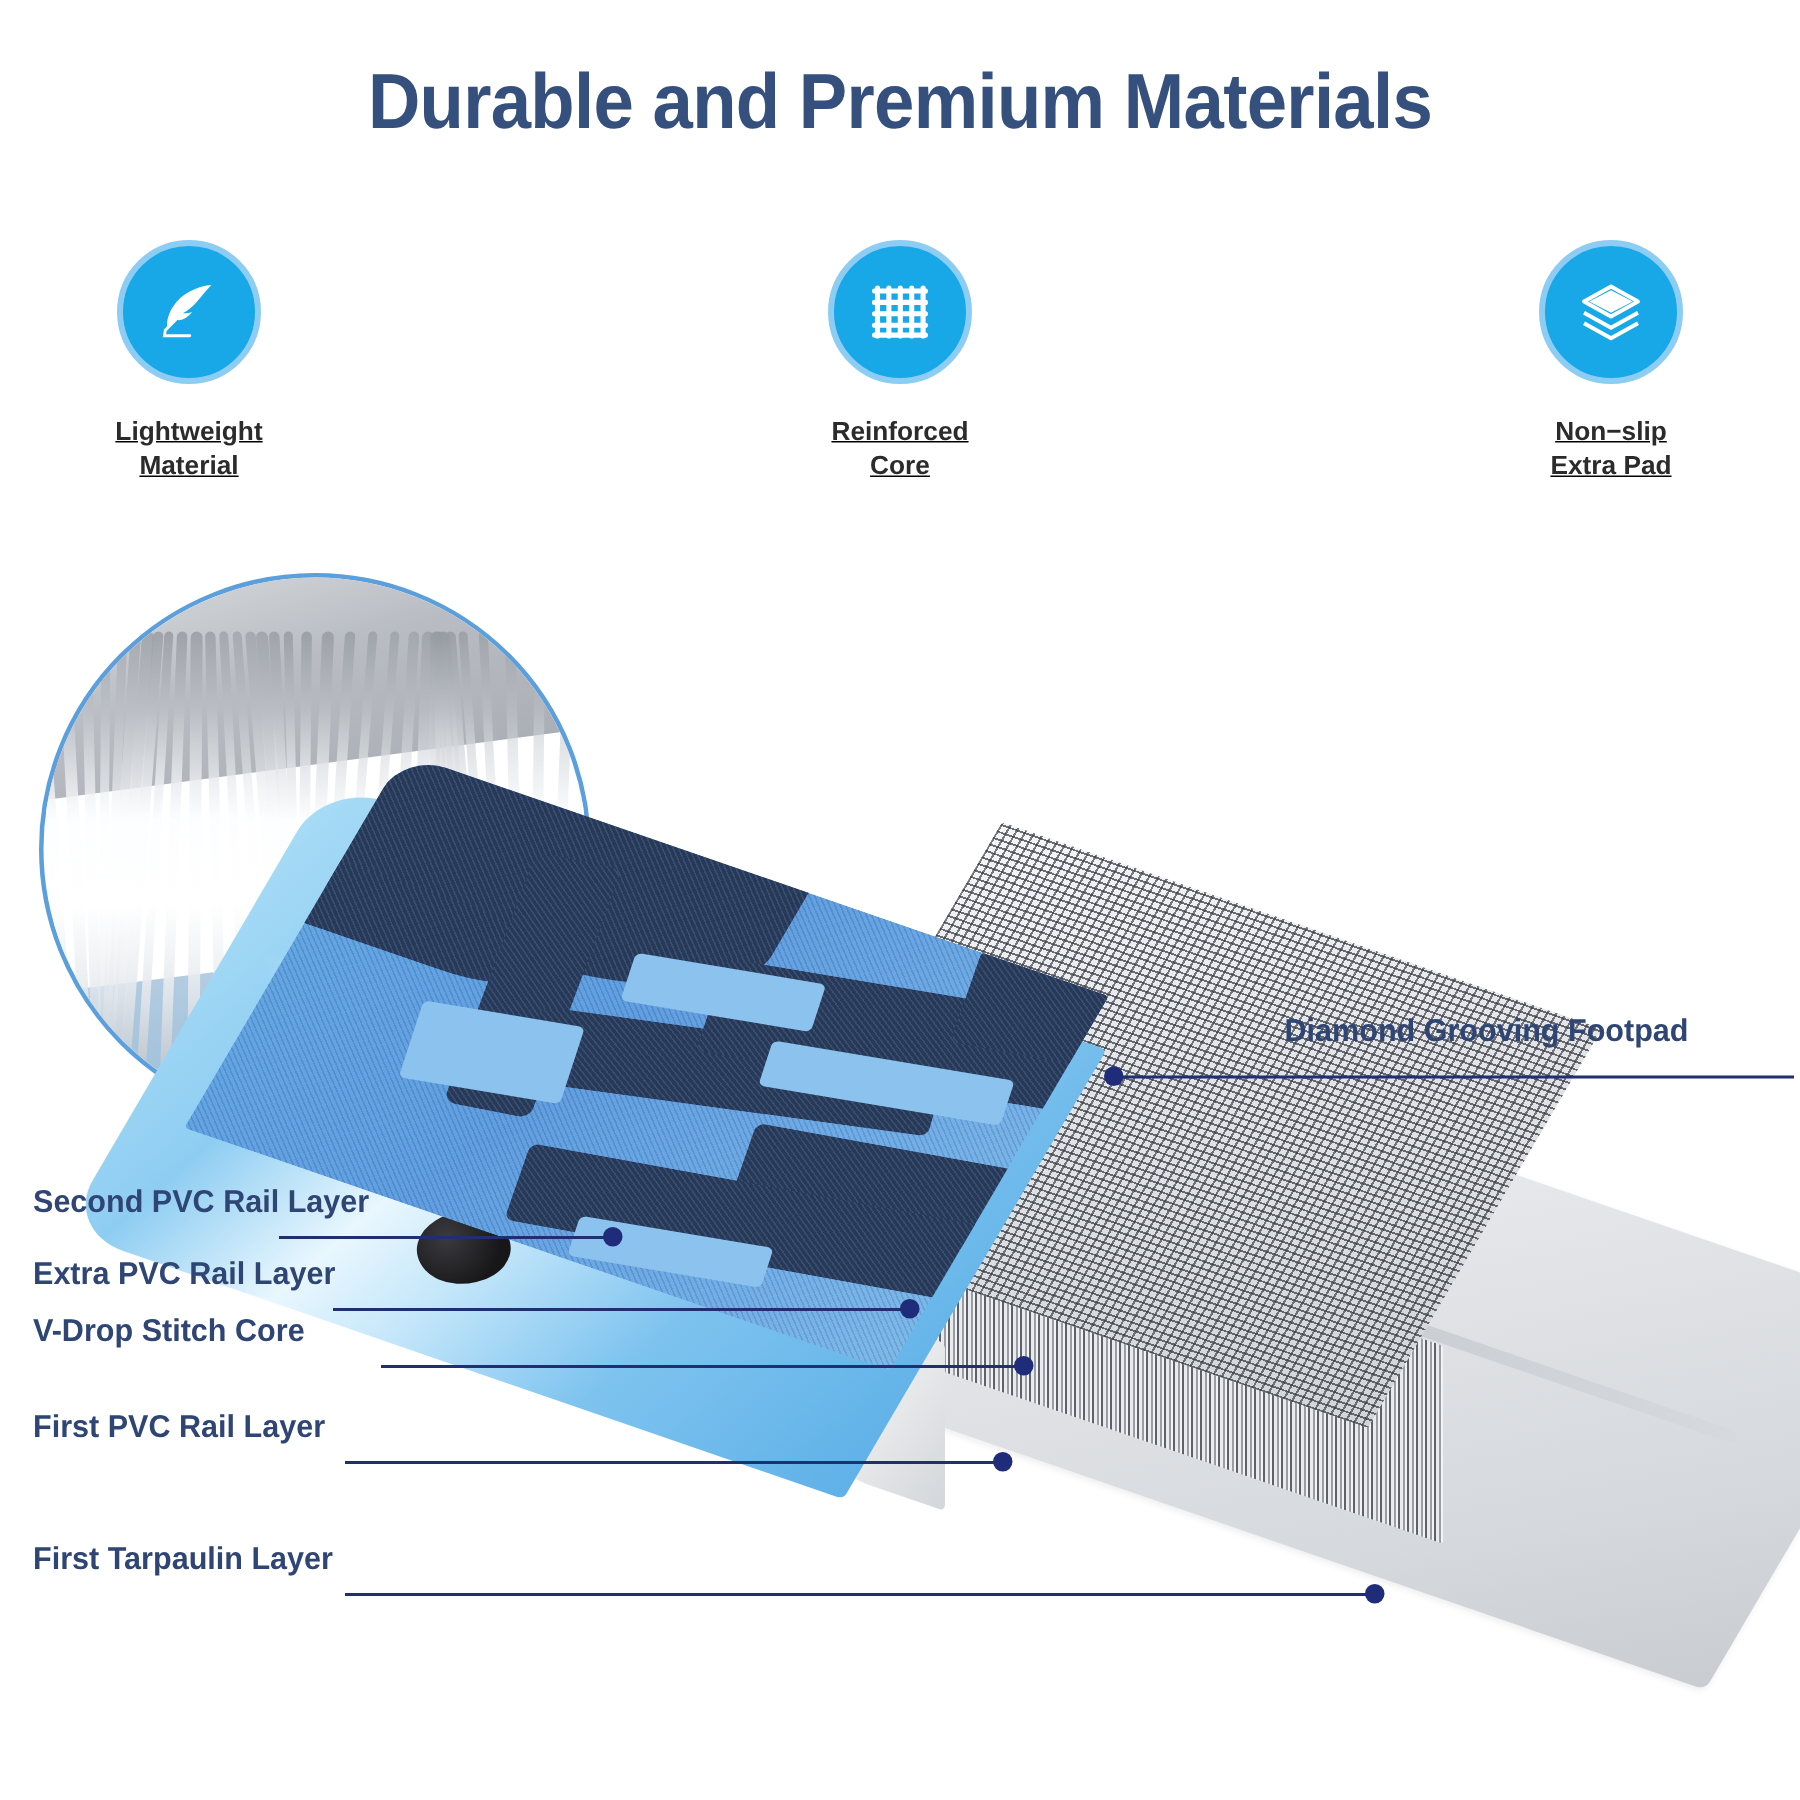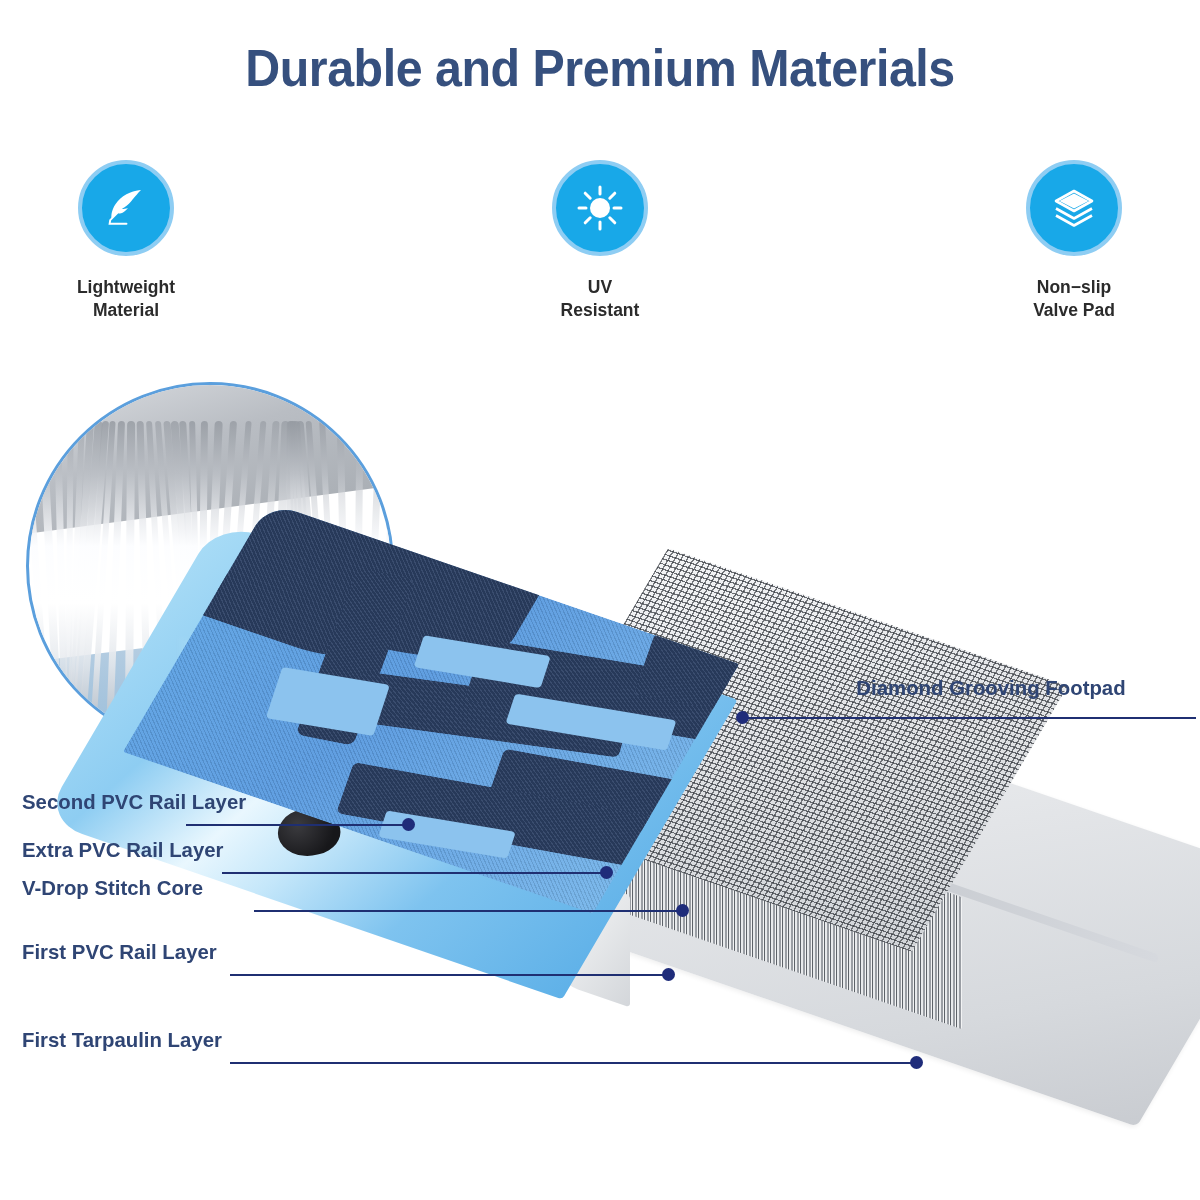--- a/index.html
+++ b/index.html
@@ -24,20 +24,21 @@
     transform:scaleX(0.93);
   }
 
   
   #features {
     position:absolute;
     top:160px; left:40px;
     width:1120px;
     display:flex;
     justify-content:space-between;
+    text-decoration:underline;
   }
   .feature { width:172px; display:flex; flex-direction:column; align-items:center; }
   .feature-circle {
     width:96px; height:96px; border-radius:50%;
     background:#18a8e8;
     border:4px solid #8ecdf3;
     display:flex; align-items:center; justify-content:center;
     box-shadow:0 0 0 0 rgba(0,0,0,0);
   }
   .feature-circle svg { display:block; }
@@ -231,54 +232,55 @@
         <path d="M44 11c-5 0-17 3.5-23.5 11.5C15 29 14 35.5 14.5 39.5l5.5-5.5c1 .5 3.5.8 6-0.6
                  C29 31.8 31 29 31 29s-3.4 1.2-6.2 0.8c3.2-1.6 6.6-4.2 9.2-7.3 3.6-4.3 8.4-10.1 10-11.5z" fill="#ffffff"></path>
         <path d="M20.2 34.2 L13.2 41.2 L12.6 44.8 L29.5 44.8" stroke="#ffffff" stroke-width="1.9" fill="none" stroke-linecap="round"></path>
       </svg>
     </div>
     <div class="feature-label">Lightweight
 Material</div>
   </div>
 
 
-
   <div class="feature">
     <div class="feature-circle">
-      <svg width="58" height="58" viewBox="0 0 58 58">
-        <circle cx="29" cy="29" r="10" fill="#ffffff"></circle>
-        <g stroke="#ffffff" stroke-width="3" stroke-linecap="round">
-          <line x1="29" y1="8" x2="29" y2="15"></line>
-          <line x1="29" y1="43" x2="29" y2="50"></line>
-          <line x1="8" y1="29" x2="15" y2="29"></line>
-          <line x1="43" y1="29" x2="50" y2="29"></line>
-          <line x1="14.2" y1="14.2" x2="19.2" y2="19.2"></line>
-          <line x1="38.8" y1="38.8" x2="43.8" y2="43.8"></line>
-          <line x1="38.8" y1="19.2" x2="43.8" y2="14.2"></line>
-          <line x1="14.2" y1="43.8" x2="19.2" y2="38.8"></line>
+      <svg width="54" height="54" viewBox="0 0 54 54">
+        <g stroke="#ffffff" stroke-width="3.4" stroke-linecap="round">
+          <line x1="12" y1="11" x2="12" y2="43"></line>
+          <line x1="19.6" y1="11" x2="19.6" y2="43"></line>
+          <line x1="27.2" y1="11" x2="27.2" y2="43"></line>
+          <line x1="34.8" y1="11" x2="34.8" y2="43"></line>
+          <line x1="42.4" y1="11" x2="42.4" y2="43"></line>
+          <line x1="10" y1="13" x2="44" y2="13"></line>
+          <line x1="10" y1="20.6" x2="44" y2="20.6"></line>
+          <line x1="10" y1="28.2" x2="44" y2="28.2"></line>
+          <line x1="10" y1="35.8" x2="44" y2="35.8"></line>
+          <line x1="10" y1="42.4" x2="44" y2="42.4"></line>
         </g>
       </svg>
     </div>
-    <div class="feature-label">UV
-Resistant</div>
-  </div>
+    <div class="feature-label">Reinforced
+Core</div>
+  </div>
+
 
   <div class="feature">
     <div class="feature-circle">
       <svg width="58" height="58" viewBox="0 0 58 58">
         <g fill="none" stroke="#ffffff" stroke-width="2.6" stroke-linejoin="round">
           <path d="M29 12 L47 22 L29 32 L11 22 Z"></path>
           <path d="M11 29.5 L29 39.5 L47 29.5"></path>
           <path d="M11 36.5 L29 46.5 L47 36.5"></path>
         </g>
         <path d="M29 14.5 L43.5 22 L29 29.5 L14.5 22 Z" fill="#ffffff"></path>
       </svg>
     </div>
     <div class="feature-label">Non−slip
-Valve Pad</div>
+Extra Pad</div>
   </div>
 
 
 </div>
 
 <div id="magnifier">
   <div id="mag-inner">
     <div id="mag-top"></div>
     <div id="mag-bot"></div>
     <div id="mag-fibers">

